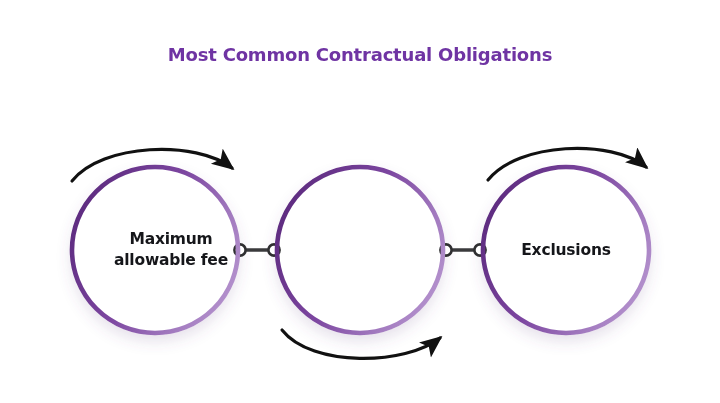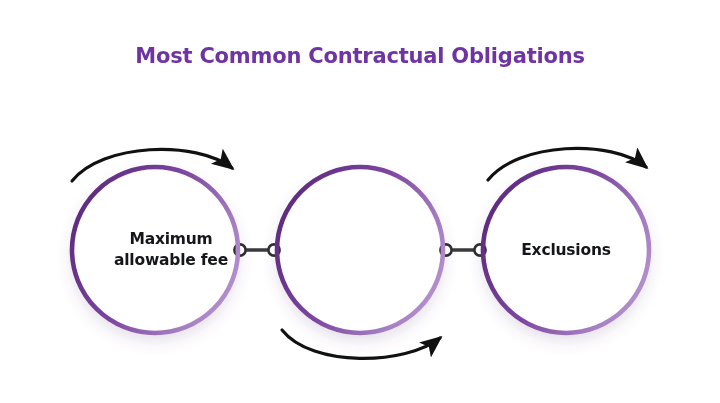--- a/index.html
+++ b/index.html
@@ -22,21 +22,21 @@
     background: #ffffff;
   }
 
   
   .title {
     position: absolute;
     top: 44px;
     left: 0;
     width: 720px;
     text-align: center;
-    font-size: 21px;
+    font-size: 18px;
     font-weight: 700;
     letter-spacing: -0.2px;
     color: #6f34a3;
     font-family: "DejaVu Sans", sans-serif;
     white-space: nowrap;
   }
 
   
   .stage {
     position: absolute;

